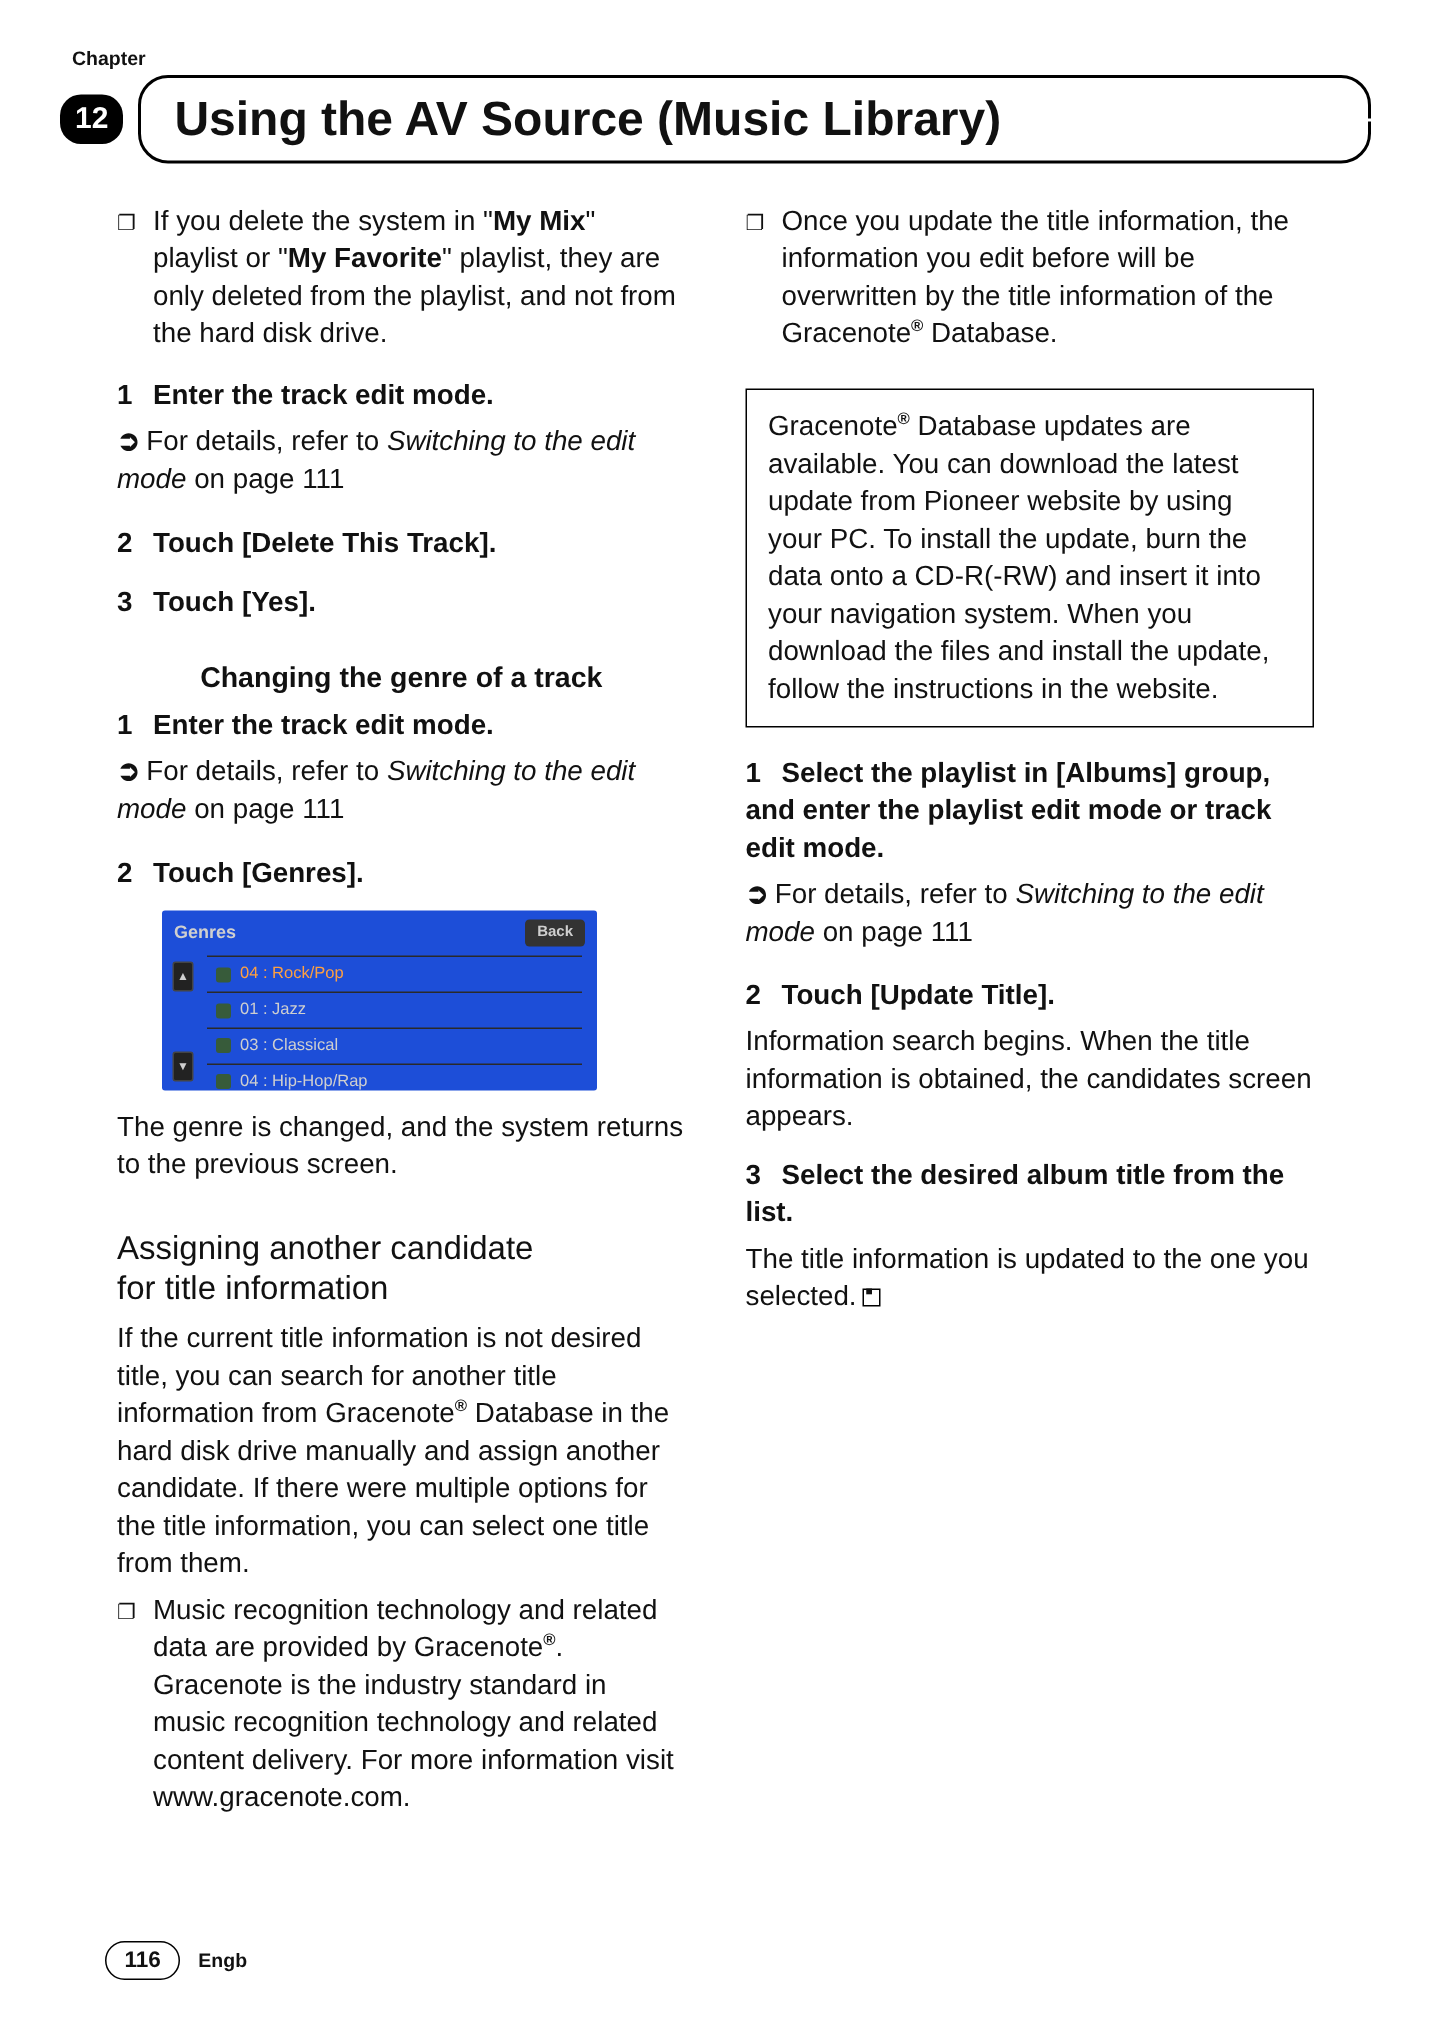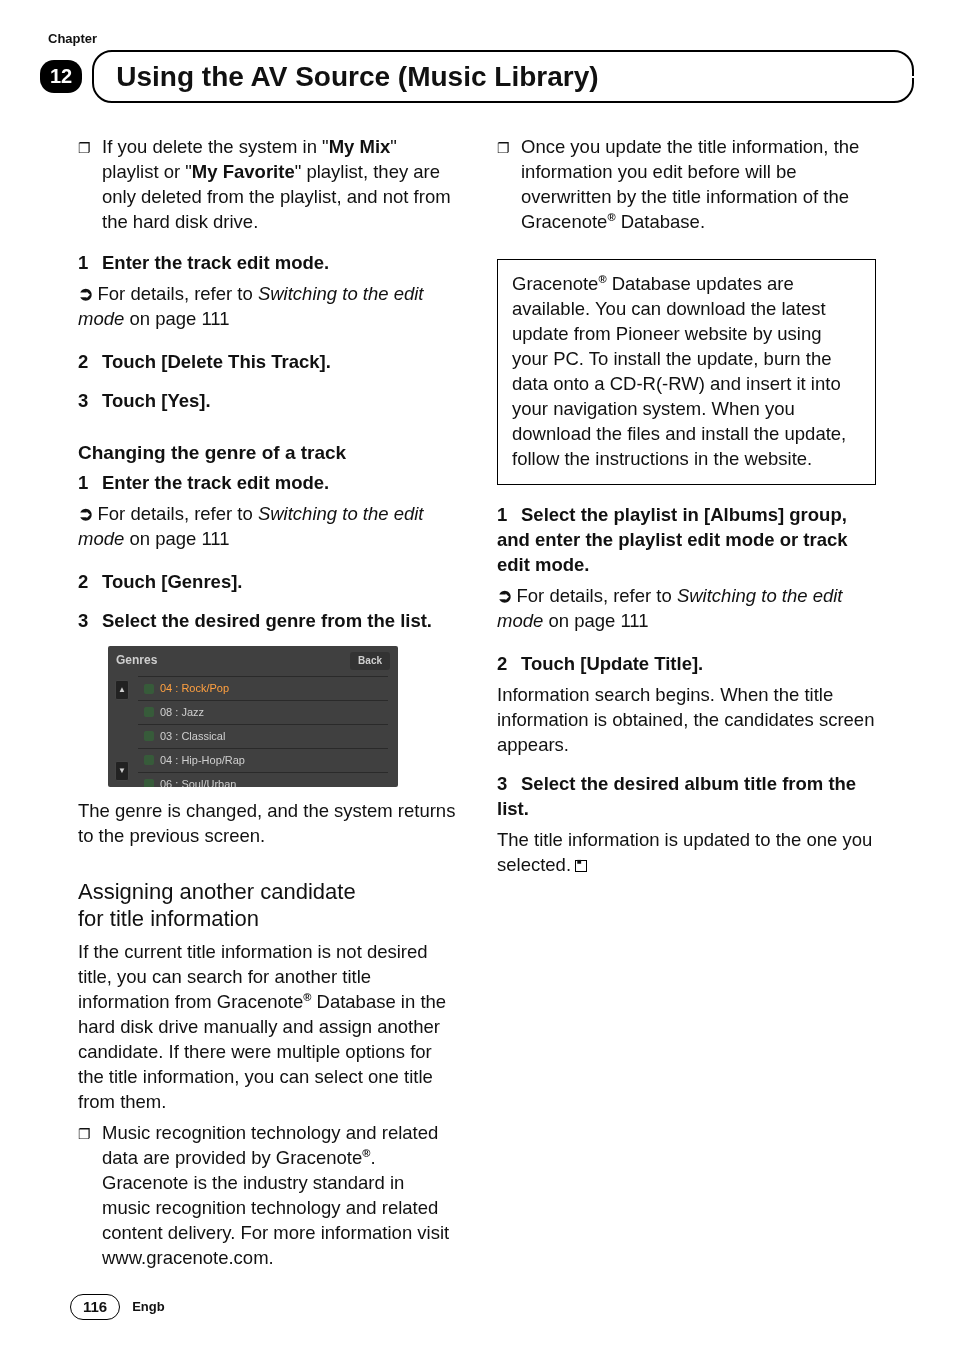--- a/index.html
+++ b/index.html
@@ -17,53 +17,53 @@
   .chapter-label { font-size: 13px; font-weight: 700; margin-left: 8px; margin-bottom: 2px; }
   .header-row { display: flex; align-items: center; }
   .chapter-pill {
     background: #000; color: #fff; border-radius: 14px;
     padding: 3px 10px; font-weight: 700; font-size: 20px;
     min-width: 42px; text-align: center;
   }
   .title-bubble {
     flex: 1; border: 2px solid #000; border-radius: 20px;
     padding: 6px 22px; margin-left: 10px;
-    font-size: 28px; font-weight: 800;
+    font-size: 32px; font-weight: 800;
     position: relative;
   }
   .title-bubble::after {
     content: ""; position: absolute; right: -2px; top: 50%;
     width: 14px; height: 2px; background: #fff;
   }
 
   .columns {
     position: absolute; top: 135px; left: 78px; right: 78px;
     display: flex; gap: 40px;
   }
   .col { flex: 1; min-width: 0; }
   p, .para { margin-bottom: 6px; font-weight: 300; }
   .bold { font-weight: 700; }
   .italic { font-style: italic; }
   .step { font-weight: 700; margin-top: 10px; }
   .step .num { display:inline-block; width: 24px; }
-  .h3 { font-weight: 800; font-size: 19px; margin-top: 26px; margin-bottom: 6px; }
+  .h3 { font-weight: 800; font-size: 19px; margin-top: 26px; margin-bottom: 6px; text-align: center; }
   .h2 { font-weight: 400; font-size: 22px; margin-top: 30px; margin-bottom: 8px; line-height:1.2; }
   .arrow { display:inline-block; font-weight:700; margin-right:4px; }
   .bullet-row { display:flex; gap:10px; }
   .bullet-glyph { flex:0 0 auto; width:14px; font-size:14px; margin-top:4px;}
   .note-box {
     border: 1px solid #000; padding: 12px 14px; margin-top: 18px; margin-bottom: 18px;
     font-weight: 300;
   }
   .end-square { display:inline-block; width:12px; height:12px; border:1.5px solid #000; position:relative; top:1px; margin-left:4px;}
   .end-square::after{content:"■"; position:absolute; left:1px; top:-4px; font-size:8px;}
 
   
   .genres-shot {
-    width: 290px; height: 141px; background:#404040; margin: 12px 0 12px 30px;
+    width: 290px; height: 120px; background:#1d4ed8; margin: 12px 0 12px 30px;
     position: relative; color:#cfcfcf; font-size:11px;
     border-radius:2px; overflow:hidden;
   }
   .gs-header { display:flex; justify-content:space-between; padding:6px 8px; font-weight:700; font-size:12px;}
   .gs-back { background:#333; padding:2px 8px; border-radius:3px; font-size:10px;}
   .gs-scroll { position:absolute; left:6px; top:34px; bottom:6px; width:16px; display:flex; flex-direction:column; justify-content:space-between; align-items:center;}
   .gs-scroll .btn { width:14px; height:20px; background:#222; border:1px solid #444; border-radius:2px; font-size:8px; text-align:center; line-height:18px;}
   .gs-list { position:absolute; left:30px; right:10px; top:30px; }
   .gs-row { border-top:1px solid #2a2a2a; padding:4px 6px; display:flex; align-items:center; gap:6px;}
   .gs-row .pl { width:10px;height:10px;background:#375b3a;border-radius:2px;}
@@ -102,39 +102,38 @@
 
     <p class="step" style="margin-top:18px"><span class="num">2</span><span>Touch [Delete This Track].</span></p>
     <p class="step" style="margin-top:14px"><span class="num">3</span><span>Touch [Yes].</span></p>
 
     <div class="h3">Changing the genre of a track</div>
 
     <p class="step" style="margin-top:4px"><span class="num">1</span><span>Enter the track edit mode.</span></p>
     <p><span class="arrow">➲</span><span>For details, refer to </span><span class="italic">Switching to the edit mode</span><span> on page 111</span></p>
 
     <p class="step" style="margin-top:18px"><span class="num">2</span><span>Touch [Genres].</span></p>
-    <p class="step" style="margin-top:14px"><span class="num">3</span><span>Select the desired genre from the list.</span></p>
 
     <div class="genres-shot">
       <div class="gs-header">
         <span>Genres</span>
         <span class="gs-back">Back</span>
       </div>
       <div class="gs-scroll">
         <div class="btn">▲</div>
         <div class="btn">▼</div>
       </div>
       <div class="gs-list">
         <div class="gs-row">
             <span class="pl"></span>
             <span class="hl">04 : Rock/Pop</span>
           </div>
         <div class="gs-row">
             <span class="pl"></span>
-            <span>08 : Jazz</span>
+            <span>01 : Jazz</span>
           </div>
         <div class="gs-row">
             <span class="pl"></span>
             <span>03 : Classical</span>
           </div>
         <div class="gs-row">
             <span class="pl"></span>
             <span>04 : Hip-Hop/Rap</span>
           </div>
         <div class="gs-row">

